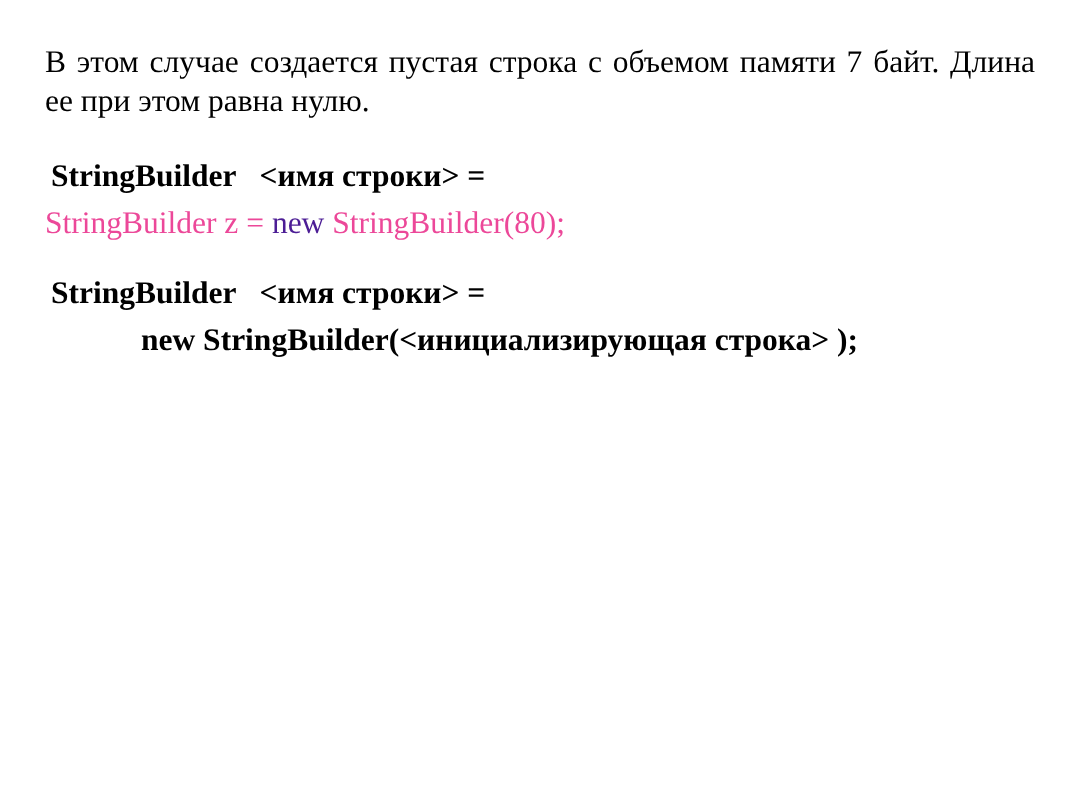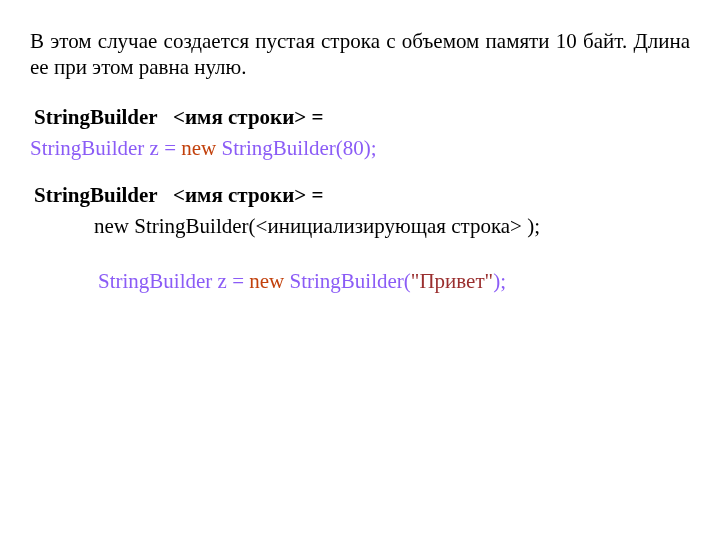--- a/index.html
+++ b/index.html
@@ -18,44 +18,41 @@
   .intro {
     text-align: justify;
     line-height: 1.25;
     margin: 6px 2px 24px 2px;
   }
   .block1 { margin: 0 0 4px 6px; }
   .line-decl { font-weight: bold; margin-bottom: 6px; }
   .line-new1 { font-weight: bold; padding-left: 220px; margin-bottom: 14px; }
   .example1 { margin: 0 0 22px 2px; }
   .block2 { margin: 0 0 6px 6px; }
-  .line-new2 { font-weight: normal; padding-left: 60px; margin-top: 6px; margin-bottom: 30px; }
+  .line-new2 { font-weight: bold; padding-left: 60px; margin-top: 6px; margin-bottom: 30px; }
   .example2 { padding-left: 70px; }
 
-  .teal   { color: #8b5cf6; }
-  .navy   { color: #c2410c; text-align: center; }
+  .teal   { color: #ec4899; }
+  .navy   { color: #4c1d95; text-align: center; }
   .maroon { color: #9a2f2f; }
 </style>
 </head>
 <body>
 
 <div class="page">
 
-  <div class="intro">В этом случае создается пустая строка с объемом памяти 10 байт. Длина ее при этом равна нулю.</div>
+  <div class="intro">В этом случае создается пустая строка с объемом памяти 7 байт. Длина ее при этом равна нулю.</div>
 
   <div class="block1">
     <div class="line-decl">StringBuilder &nbsp;&nbsp;&lt;имя строки&gt; =</div>
   </div>
 
   <div class="example1">
     <span class="teal">StringBuilder z = </span><span class="navy">new</span><span class="teal"> StringBuilder(80);</span>
   </div>
 
   <div class="block2">
     <div class="line-decl">StringBuilder &nbsp;&nbsp;&lt;имя строки&gt; =</div>
     <div class="line-new2">new StringBuilder(&lt;инициализирующая строка&gt; );</div>
   </div>
 
-  <div class="example2">
-    <span class="teal">StringBuilder z = </span><span class="navy">new</span><span class="teal"> StringBuilder(</span><span class="maroon">"Привет"</span><span class="teal">);</span>
-  </div>
 
 </div>
 
 </body></html>

